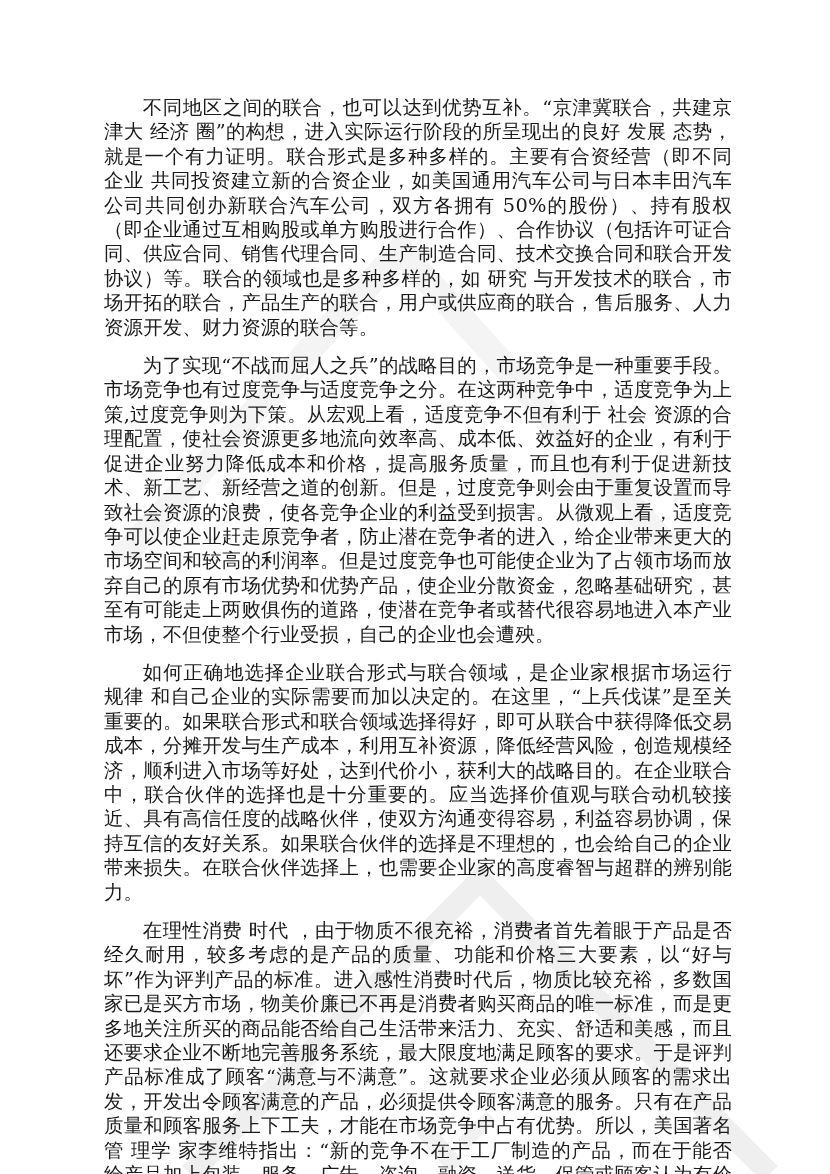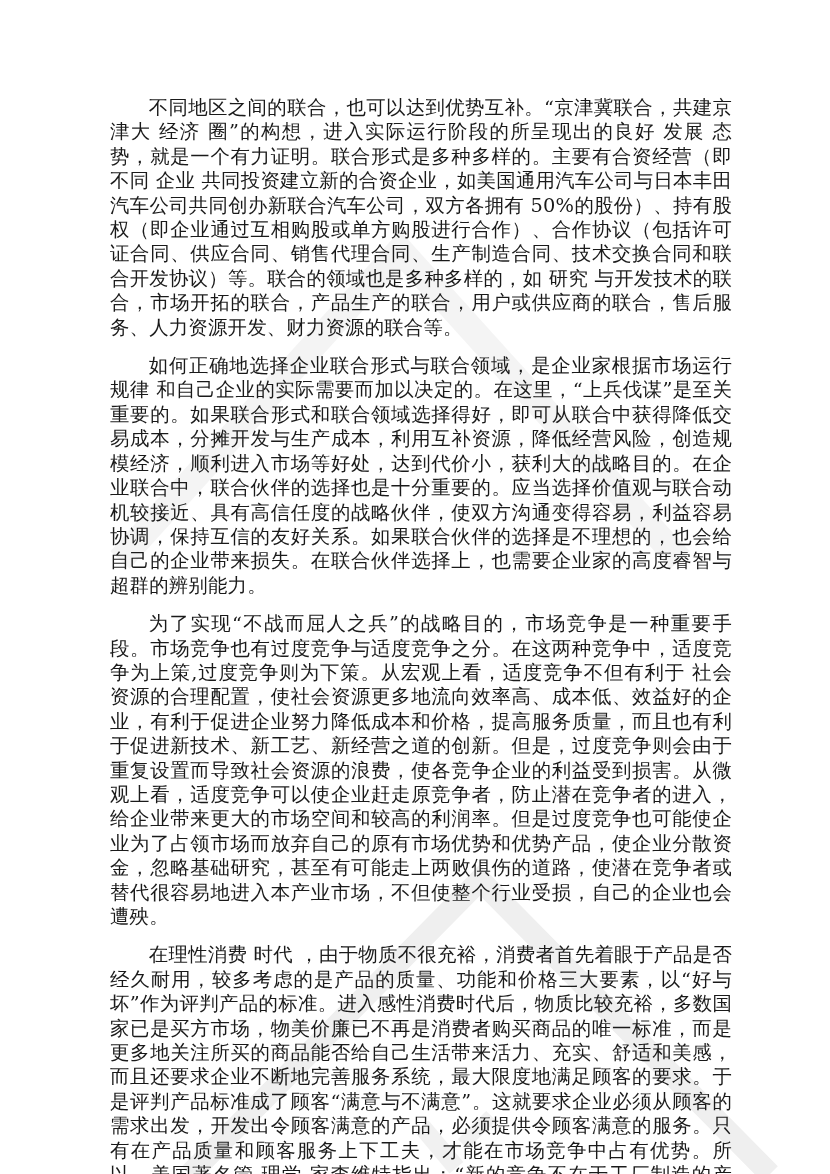--- a/index.html
+++ b/index.html
@@ -3,21 +3,21 @@
 <meta charset="utf-8">
 <style>
   html, body { margin: 0; padding: 0; background: #ffffff; }
   body { width: 830px; height: 1174px; position: relative; overflow: hidden; }
   .page {
     position: absolute; left: 98px; top: 96px; width: 634px;
     font-family: "DejaVu Serif", "Liberation Serif", serif;
     font-size: 19.4px; line-height: 24.4px; color: #1a1a1a;
     text-align: justify; letter-spacing: 0.2px;
   }
-  .para { margin: 0 0 14px 12px; text-indent: 2em; }
+  .para { margin: 0 0 14px 6px; text-indent: 2em; }
   .wm-wrap { position: absolute; left: 0; top: 0; width: 830px; height: 1174px; pointer-events: none; }
 </style>
 </head>
 <body>
 
 <div class="wm-wrap">
   <svg width="830" height="1174">
     <g fill="none" stroke="#efefef" stroke-width="22">
       <path d="M190 1174 L480 880 L770 1174"></path>
       <path d="M260 210 L440 40" stroke-width="0"></path>
@@ -27,16 +27,16 @@
     </g>
     <g fill="#f1f1f1">
       <rect x="430" y="1120" width="18" height="54" transform="rotate(-40 439 1147)"></rect>
       <rect x="470" y="1110" width="14" height="40" transform="rotate(45 477 1130)"></rect>
     </g>
   </svg>
 </div>
 
 <div class="page">
   <p class="para">不同地区之间的联合，也可以达到优势互补。“京津冀联合，共建京津大 经济 圈”的构想，进入实际运行阶段的所呈现出的良好 发展 态势，就是一个有力证明。联合形式是多种多样的。主要有合资经营（即不同 企业 共同投资建立新的合资企业，如美国通用汽车公司与日本丰田汽车公司共同创办新联合汽车公司，双方各拥有 50%的股份）、持有股权（即企业通过互相购股或单方购股进行合作）、合作协议（包括许可证合同、供应合同、销售代理合同、生产制造合同、技术交换合同和联合开发协议）等。联合的领域也是多种多样的，如 研究 与开发技术的联合，市场开拓的联合，产品生产的联合，用户或供应商的联合，售后服务、人力资源开发、财力资源的联合等。</p>
+  <p class="para">为了实现“不战而屈人之兵”的战略目的，市场竞争是一种重要手段。市场竞争也有过度竞争与适度竞争之分。在这两种竞争中，适度竞争为上策,过度竞争则为下策。从宏观上看，适度竞争不但有利于 社会 资源的合理配置，使社会资源更多地流向效率高、成本低、效益好的企业，有利于促进企业努力降低成本和价格，提高服务质量，而且也有利于促进新技术、新工艺、新经营之道的创新。但是，过度竞争则会由于重复设置而导致社会资源的浪费，使各竞争企业的利益受到损害。从微观上看，适度竞争可以使企业赶走原竞争者，防止潜在竞争者的进入，给企业带来更大的市场空间和较高的利润率。但是过度竞争也可能使企业为了占领市场而放弃自己的原有市场优势和优势产品，使企业分散资金，忽略基础研究，甚至有可能走上两败俱伤的道路，使潜在竞争者或替代很容易地进入本产业市场，不但使整个行业受损，自己的企业也会遭殃。</p>
   <p class="para">如何正确地选择企业联合形式与联合领域，是企业家根据市场运行 规律 和自己企业的实际需要而加以决定的。在这里，“上兵伐谋”是至关重要的。如果联合形式和联合领域选择得好，即可从联合中获得降低交易成本，分摊开发与生产成本，利用互补资源，降低经营风险，创造规模经济，顺利进入市场等好处，达到代价小，获利大的战略目的。在企业联合中，联合伙伴的选择也是十分重要的。应当选择价值观与联合动机较接近、具有高信任度的战略伙伴，使双方沟通变得容易，利益容易协调，保持互信的友好关系。如果联合伙伴的选择是不理想的，也会给自己的企业带来损失。在联合伙伴选择上，也需要企业家的高度睿智与超群的辨别能力。</p>
-  <p class="para">为了实现“不战而屈人之兵”的战略目的，市场竞争是一种重要手段。市场竞争也有过度竞争与适度竞争之分。在这两种竞争中，适度竞争为上策,过度竞争则为下策。从宏观上看，适度竞争不但有利于 社会 资源的合理配置，使社会资源更多地流向效率高、成本低、效益好的企业，有利于促进企业努力降低成本和价格，提高服务质量，而且也有利于促进新技术、新工艺、新经营之道的创新。但是，过度竞争则会由于重复设置而导致社会资源的浪费，使各竞争企业的利益受到损害。从微观上看，适度竞争可以使企业赶走原竞争者，防止潜在竞争者的进入，给企业带来更大的市场空间和较高的利润率。但是过度竞争也可能使企业为了占领市场而放弃自己的原有市场优势和优势产品，使企业分散资金，忽略基础研究，甚至有可能走上两败俱伤的道路，使潜在竞争者或替代很容易地进入本产业市场，不但使整个行业受损，自己的企业也会遭殃。</p>
   <p class="para">在理性消费 时代 ，由于物质不很充裕，消费者首先着眼于产品是否经久耐用，较多考虑的是产品的质量、功能和价格三大要素，以“好与坏”作为评判产品的标准。进入感性消费时代后，物质比较充裕，多数国家已是买方市场，物美价廉已不再是消费者购买商品的唯一标准，而是更多地关注所买的商品能否给自己生活带来活力、充实、舒适和美感，而且还要求企业不断地完善服务系统，最大限度地满足顾客的要求。于是评判产品标准成了顾客“满意与不满意”。这就要求企业必须从顾客的需求出发，开发出令顾客满意的产品，必须提供令顾客满意的服务。只有在产品质量和顾客服务上下工夫，才能在市场竞争中占有优势。所以，美国著名管 理学 家李维特指出：“新的竞争不在于工厂制造的产品，而在于能否给产品加上包装、服务、广告、咨询、融资、送货、保管或顾客认为有价值的其它东西。”</p>
 </div>
 
 </body></html>

